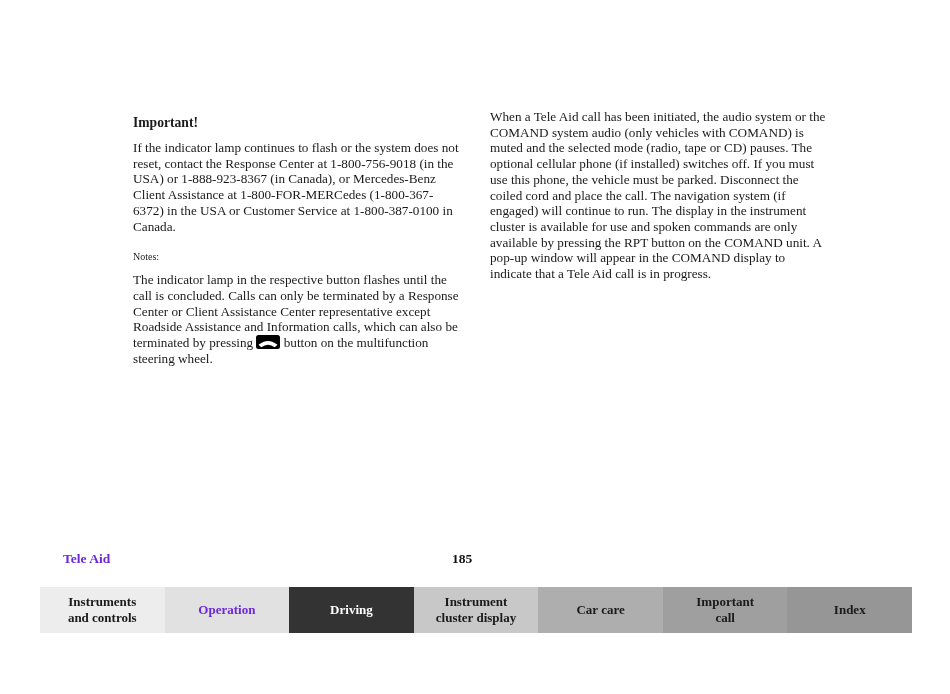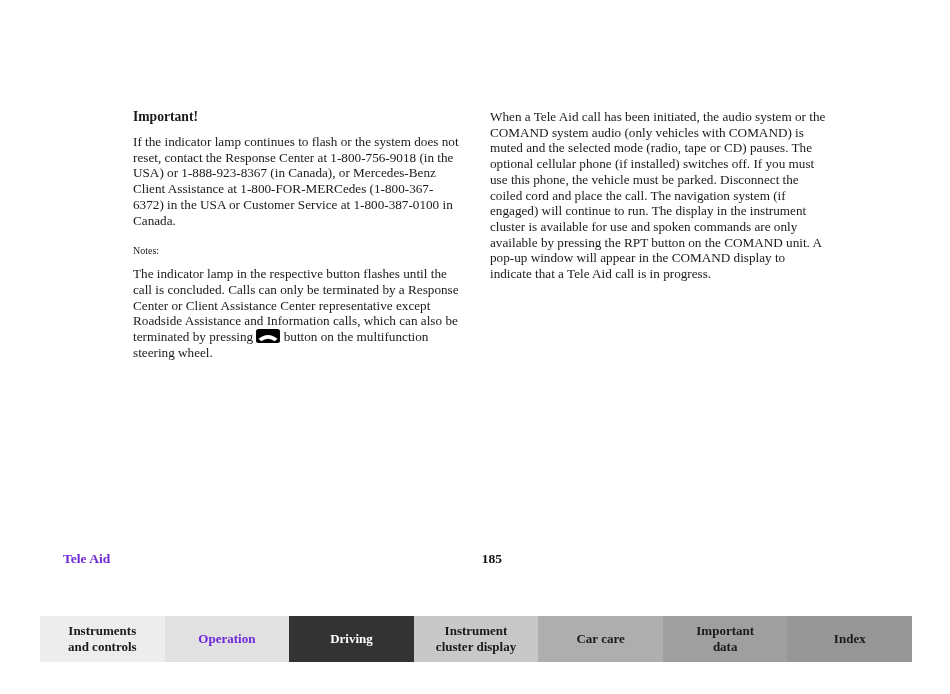--- a/index.html
+++ b/index.html
@@ -8,21 +8,21 @@
     background: #ffffff;
     font-family: "Liberation Serif", "DejaVu Serif", serif;
     color: #1a1a1a;
     position: relative;
     overflow: hidden;
   }
   .page { position: absolute; inset: 0; background: #ffffff; }
 
   
   .col { position: absolute; top: 109px; font-size: 13.2px; line-height: 15.7px; }
-  .col-left  { left: 133px; width: 330px; }
+  .col-left  { left: 133px; width: 330px; margin-top: 6px; }
   .col-right { left: 490px; width: 340px; }
 
   .heading {
     font-weight: bold;
     font-size: 13.6px;
     margin: 0 0 9px 0;
     line-height: 16px;
   }
   .para { margin: 0; }
   .col-left .para1 { margin-bottom: 15px; }
@@ -40,29 +40,30 @@
   }
 
   
   .pagefooter { position: absolute; left: 0; top: 551px; width: 100%; height: 18px; }
   .chapter-label {
     position: absolute; left: 63px; top: 0;
     font-weight: bold; font-size: 13.5px; color: #6d28d9;
   }
   .page-number {
     position: absolute; left: 452px; top: 0; width: 50px;
-    text-align: right;
+    text-align: left;
     font-weight: bold; font-size: 13.5px; color: #111111;
   }
 
   
   .tabbar {
-    position: absolute; left: 40px; top: 616px;
+    position: absolute; left: 40px; top: 587px;
     width: 872px; height: 46px;
     display: flex;
+    justify-content: center;
   }
   .tab {
     flex: 1 1 0;
     display: flex;
     flex-direction: column;
     align-items: center;
     justify-content: center;
     text-align: center;
     font-weight: bold;
     font-size: 13px;
@@ -108,20 +109,20 @@
       </div>
       <div class="tab" style="background: rgb(200, 200, 200); color: rgb(26, 26, 26);">
         <div>Instrument</div>
         <div>cluster display</div>
       </div>
       <div class="tab" style="background: rgb(174, 174, 174); color: rgb(26, 26, 26);">
         <div>Car care</div>
       </div>
       <div class="tab" style="background: rgb(159, 159, 159); color: rgb(26, 26, 26);">
         <div>Important</div>
-        <div>data</div>
+        <div>call</div>
       </div>
       <div class="tab" style="background: rgb(150, 150, 150); color: rgb(26, 26, 26);">
         <div>Index</div>
       </div>
     </nav>
 
 </div>
 
 </body></html>

